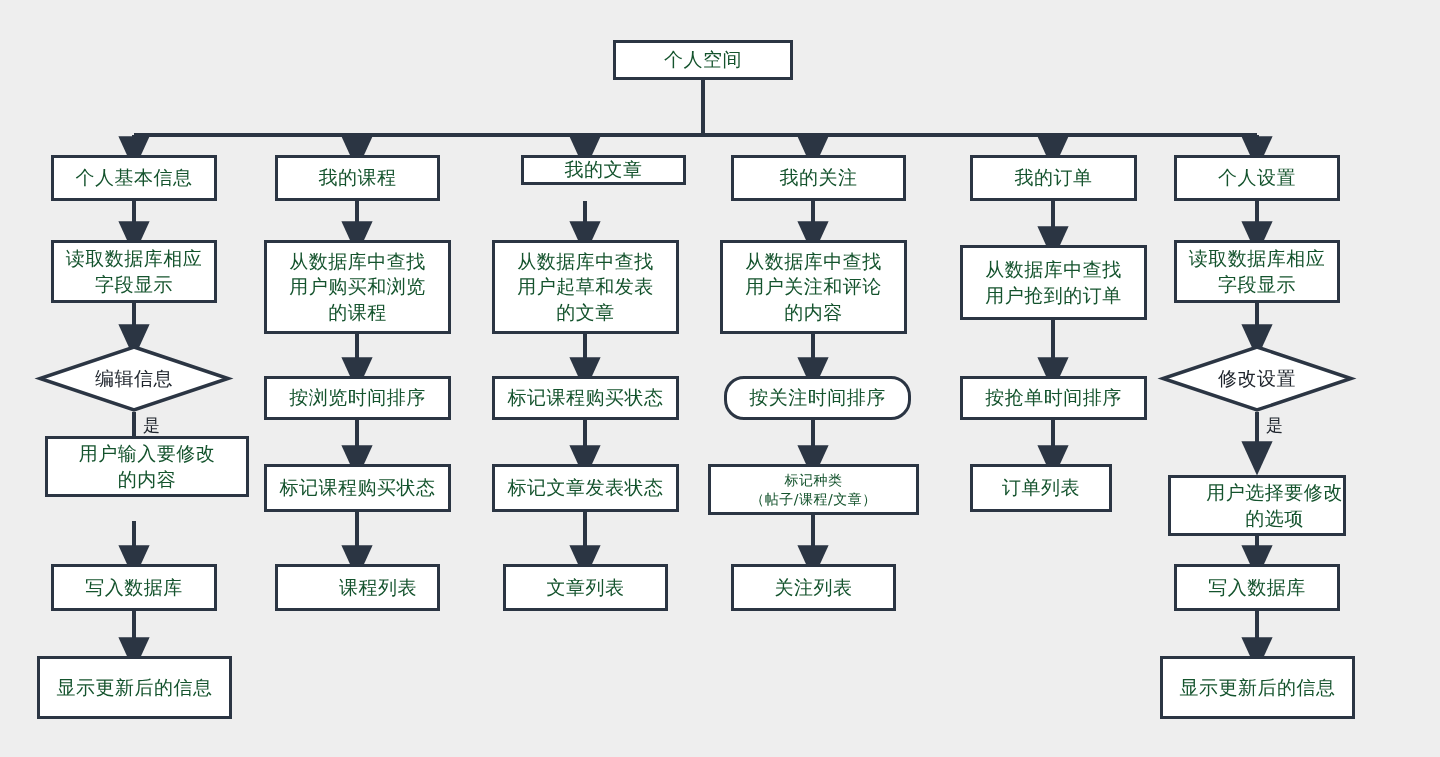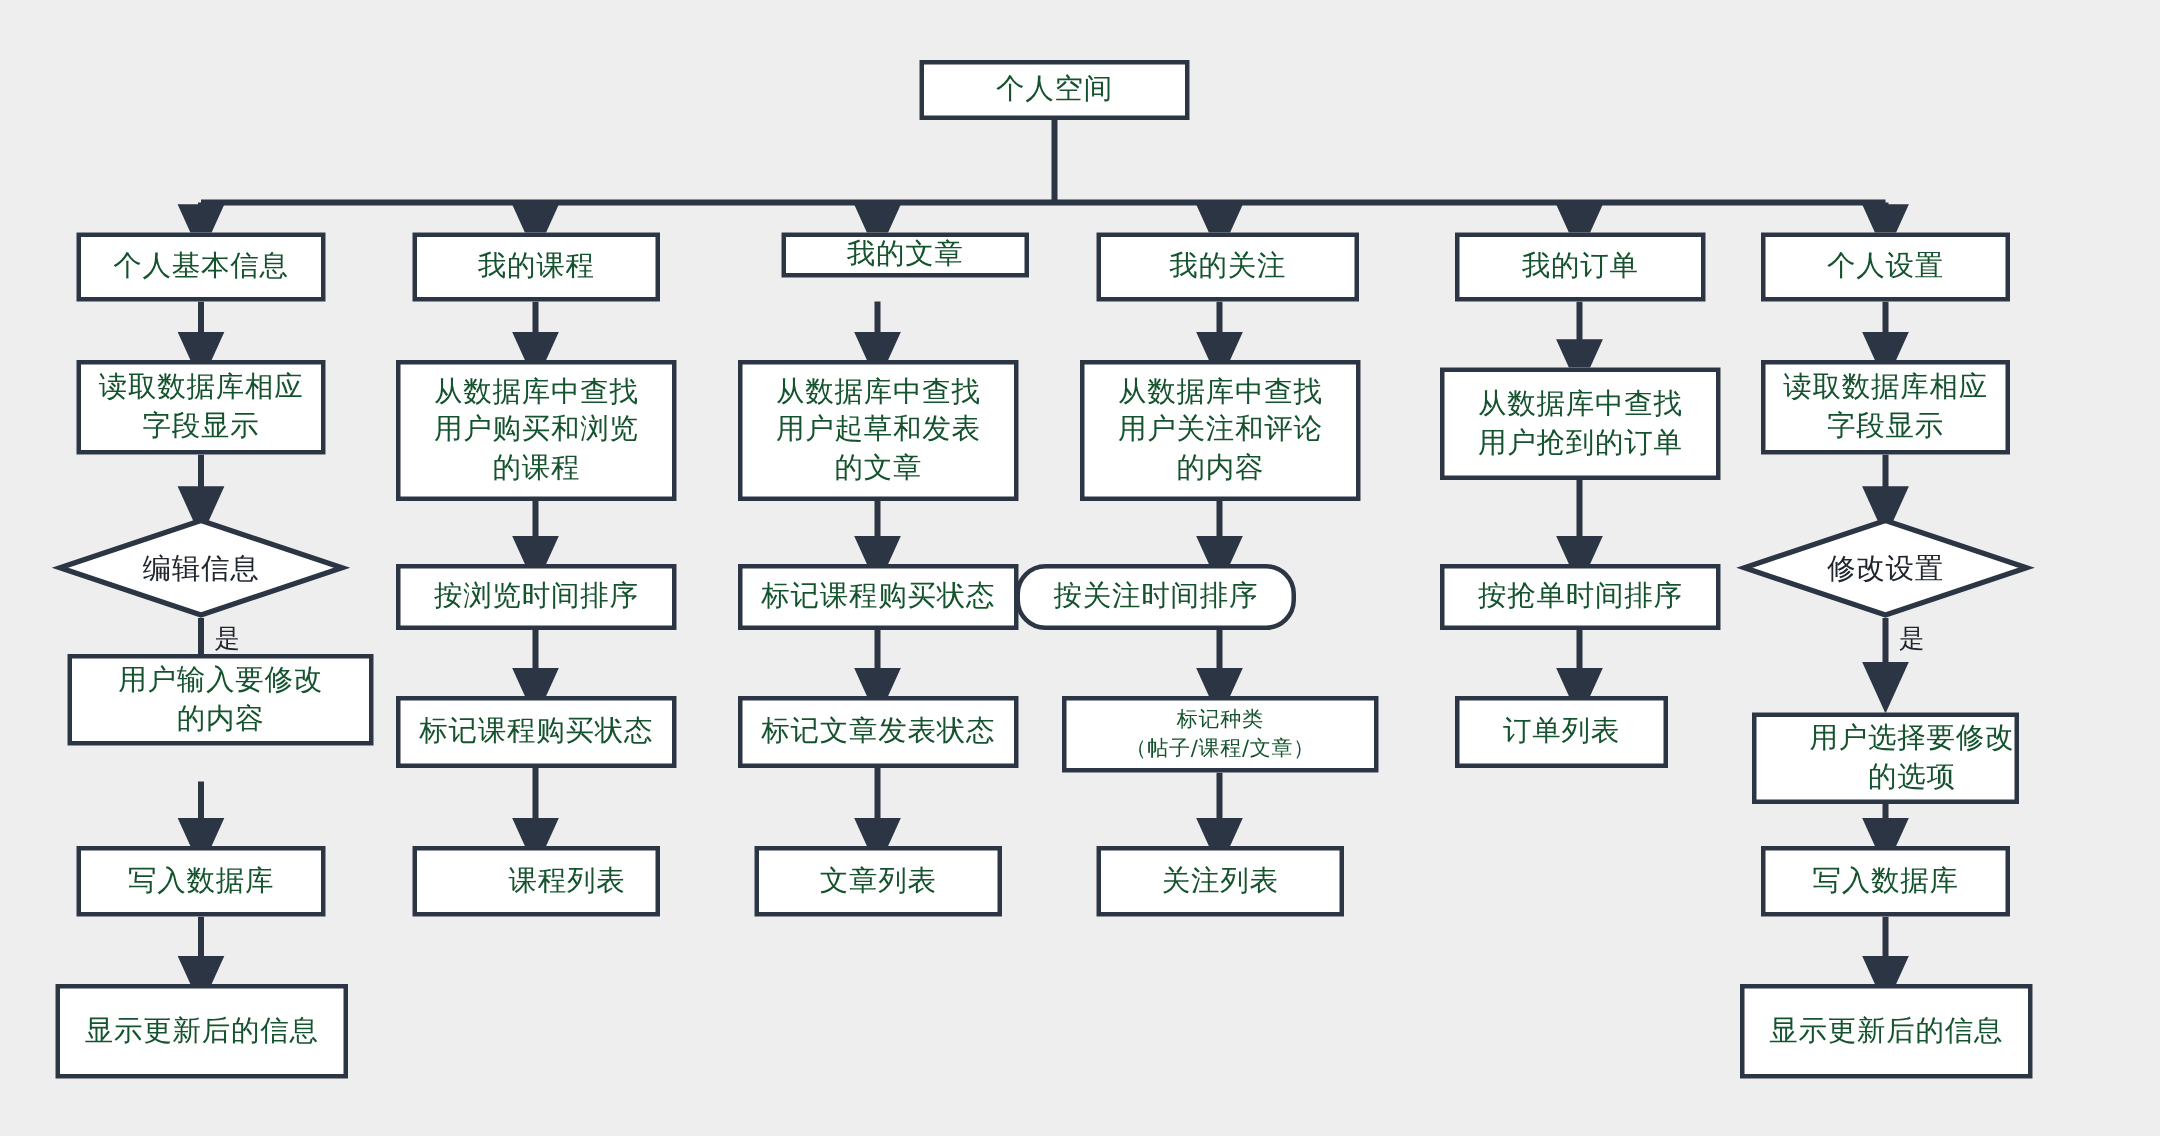--- a/index.html
+++ b/index.html
@@ -166,21 +166,21 @@
 用户起草和发表
 的文章</div>
   <div class="node" style="left:492px; top:376px; width:187px; height:44px;">标记课程购买状态</div>
   <div class="node" style="left:492px; top:464px; width:187px; height:48px;">标记文章发表状态</div>
   <div class="node" style="left:503px; top:564px; width:165px; height:47px;">文章列表</div>
 
   <div class="node" style="left:731px; top:155px; width:175px; height:46px;">我的关注</div>
   <div class="node" style="left:720px; top:240px; width:187px; height:94px;">从数据库中查找
 用户关注和评论
 的内容</div>
-  <div class="node" style="left:677px; top:376px; width:187px; height:44px;border-radius:20px;">按关注时间排序</div>
+  <div class="node" style="left:724px; top:376px; width:187px; height:44px;border-radius:20px;">按关注时间排序</div>
   <div class="node small" style="left:708px; top:464px; width:211px; height:51px;">标记种类
 （帖子/课程/文章）</div>
   <div class="node" style="left:731px; top:564px; width:165px; height:47px;">关注列表</div>
 
   <div class="node" style="left:970px; top:155px; width:167px; height:46px;">我的订单</div>
   <div class="node" style="left:960px; top:245px; width:187px; height:75px;">从数据库中查找
 用户抢到的订单</div>
   <div class="node" style="left:960px; top:376px; width:187px; height:44px;">按抢单时间排序</div>
   <div class="node" style="left:970px; top:464px; width:142px; height:48px;">订单列表</div>
 

